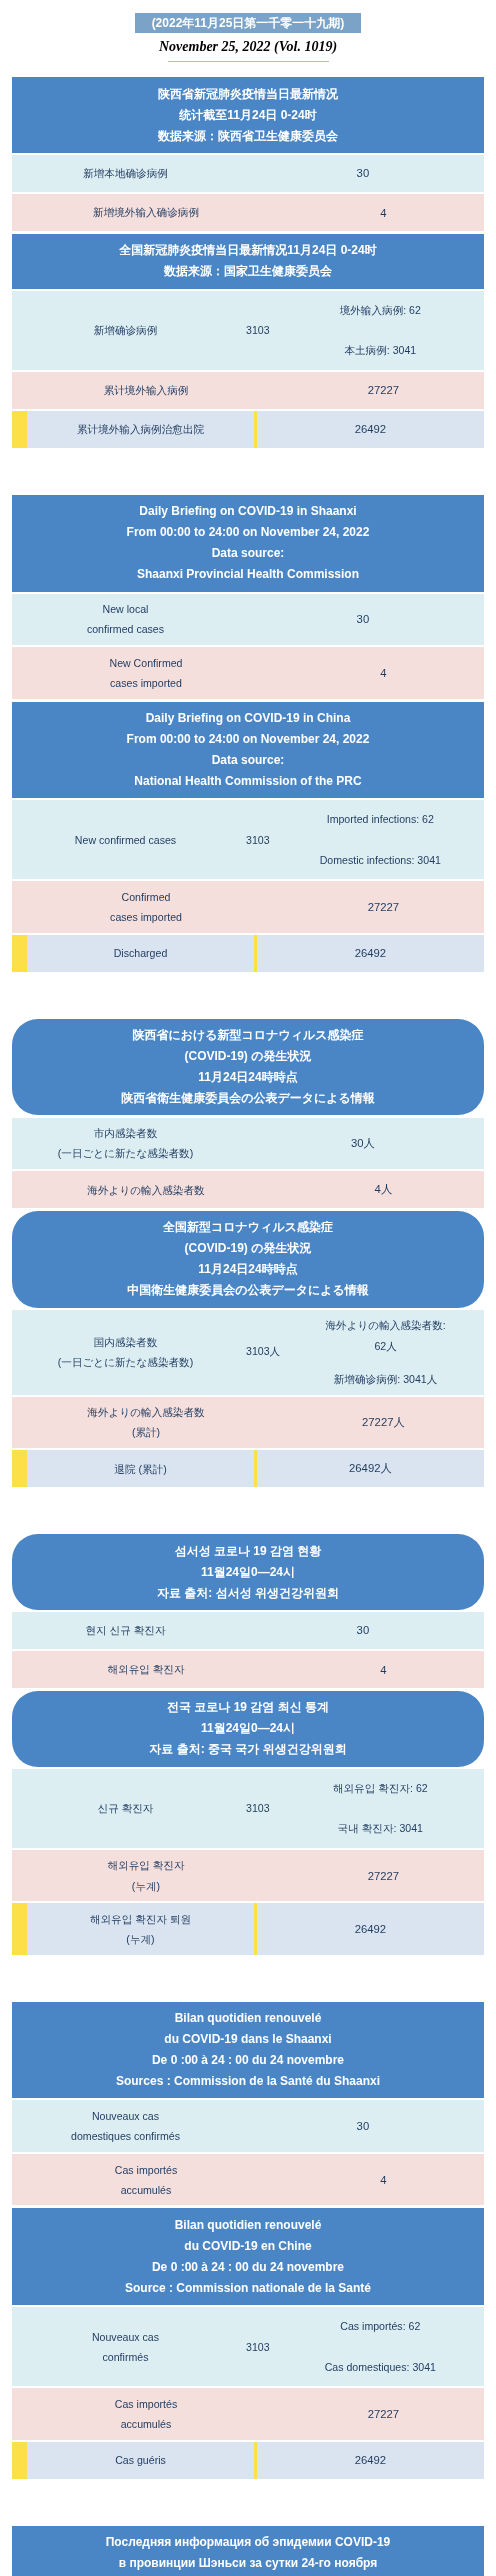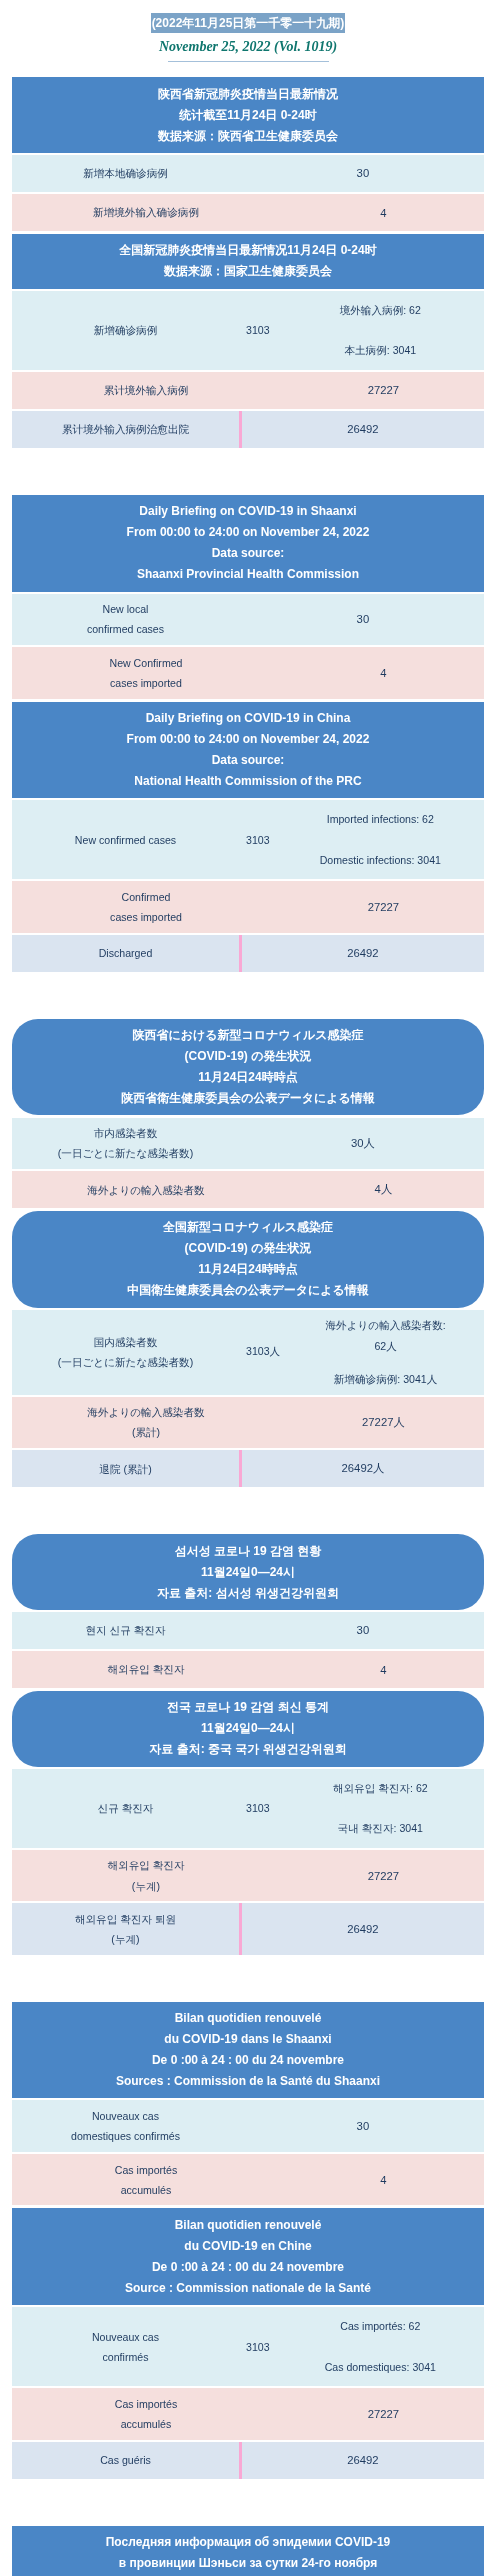--- a/index.html
+++ b/index.html
@@ -5,25 +5,25 @@
   html,body{margin:0;padding:0;background:#ffffff;}
   body{
     width:496px;
     font-family:"Liberation Sans","DejaVu Sans",sans-serif;
     color:#1e3a5f;
   }
   .page{width:472px;margin:0 auto;padding:10px 0 18.3px 0;}
 
   
   .issue-bar{
-    width:194px;margin:2.8px auto 0 auto;background:#7ba3c7;color:#ffffff;
+    width:226px;margin:2.8px auto 0 auto;background:#7ba3c7;color:#ffffff;
     font-size:12px;font-weight:bold;text-align:center;padding:2.1px 0;line-height:1.35;
   }
   .date-title{
-    margin:5.6px auto 0 auto;text-align:center;color:#0f766e;
+    margin:5.6px auto 0 auto;text-align:center;color:#000000;
     font-family:"Liberation Serif","DejaVu Serif",serif;
     font-style:italic;font-weight:bold;font-size:14px;
   }
   .date-underline{width:161px;height:0.7px;background:#a4c0da;margin:6.3px auto 0 auto;}
 
   
   .lang-section{margin-top:18.3px;}
   .lang-section:first-of-type{margin-top:15.5px;}
   .lang-section + .lang-section{margin-top:47px;}
 
@@ -41,21 +41,21 @@
     padding:5.6px 7px;white-space:pre-line;box-sizing:border-box;
   }
   .label{flex:0 0 227px;font-size:10.6px;line-height:1.9;}
   .value{flex:1 1 auto;font-size:11.3px;}
   .total{flex:0 0 auto;min-width:32px;padding:2.8px 4.2px;font-size:10.6px;}
   .subcol{flex:1 1 auto;display:flex;flex-direction:column;gap:2.1px;justify-content:center;}
   .subcell{flex:1 1 0;font-size:10.6px;line-height:1.9;}
 
   .bg-cyan{background:#ddeef3;}
   .bg-pink{background:#f5dfdd;}
-  .bg-lavender{background:#f9a8d4;}
+  .bg-lavender{background:#fde047;padding-left:15px;}
   .row.bg-cyan .cell{background:#ddeef3;}
   .row.bg-pink .cell{background:#f5dfdd;padding-left:48px;}
   .row.bg-lavender .cell{background:#dae4f0;}
   .row .cell{background:inherit;}
   .lang-ja .bheader, .lang-ko .bheader{font-size:12px;border-radius:26px;}
 </style>
 </head>
 <body>
 
 <div class="page">

